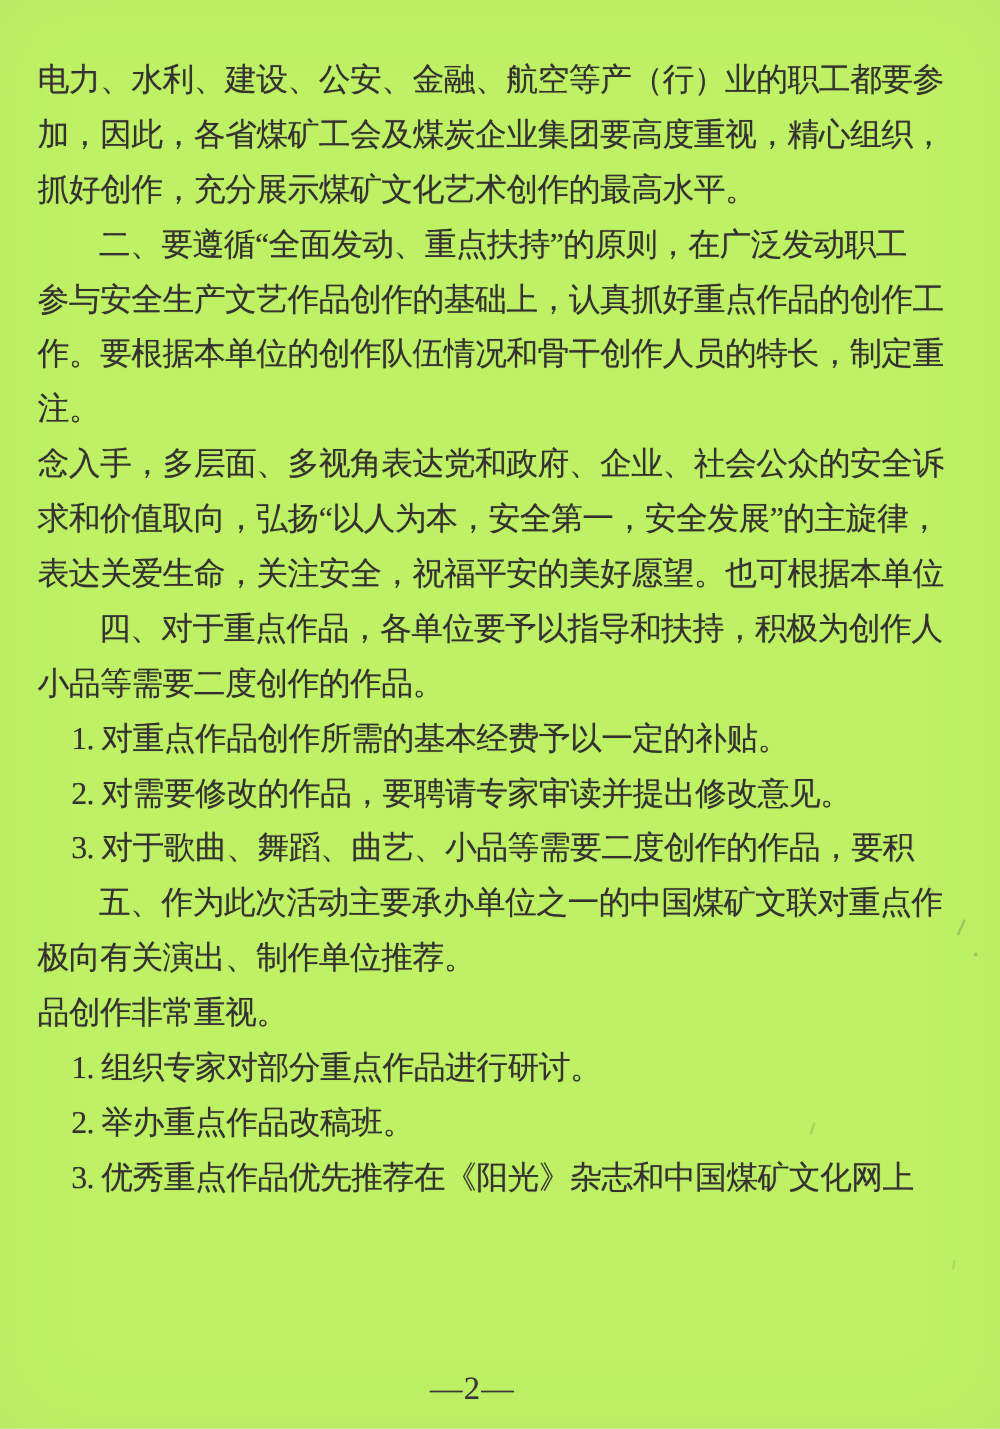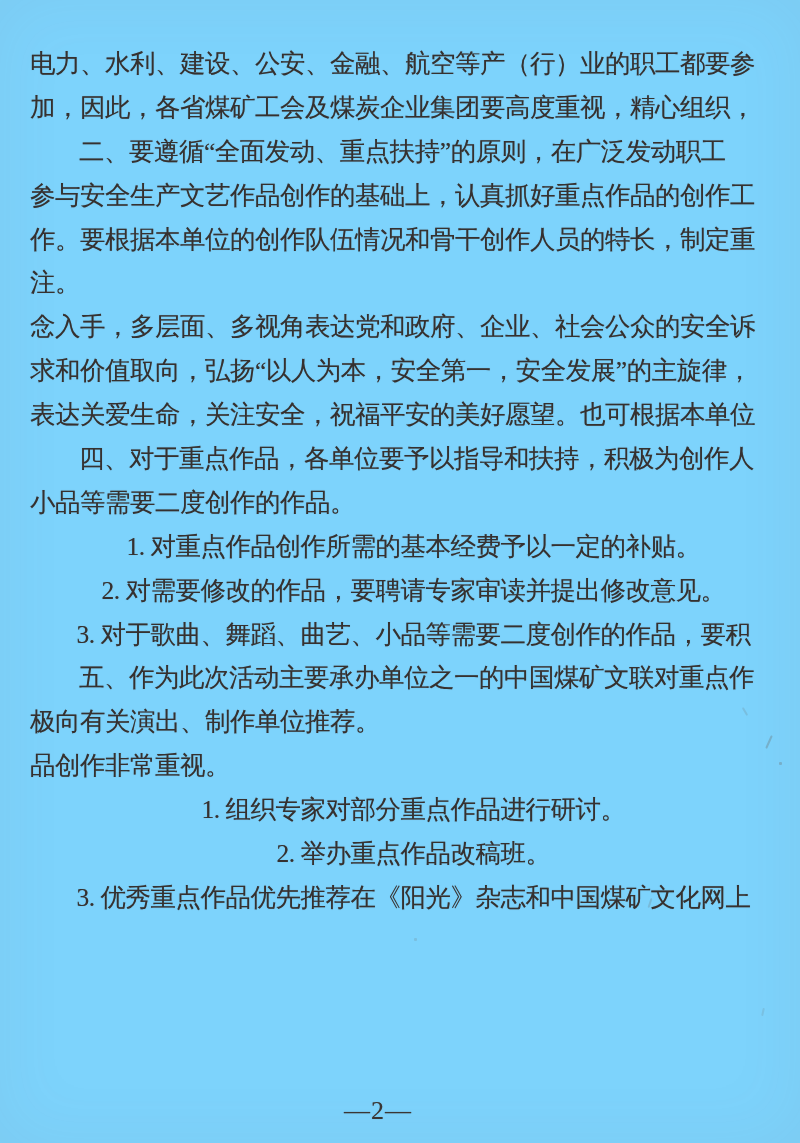--- a/index.html
+++ b/index.html
@@ -5,42 +5,42 @@
   html, body {
     margin: 0;
     padding: 0;
     background: #e9e8e6;
   }
   .page {
     position: relative;
     width: 800px;
     height: 1143px;
     margin: 0 auto;
-    background: #7dd3fc;
+    background: #bef264;
     overflow: hidden;
     box-shadow: inset 0 0 70px rgba(110, 105, 98, 0.07);
     font-family: "Liberation Serif", "DejaVu Serif", serif;
   }
   .content {
     position: absolute;
     left: 30px;
     top: 42px;
     width: 740px;
   }
   .line {
     height: 43.9px;
     line-height: 43.9px;
     font-size: 25.5px;
     letter-spacing: -0.5px;
     white-space: nowrap;
     color: #353130;
     text-shadow: 0 0 0.7px rgba(82, 72, 68, 0.55);
   }
   .line.para { padding-left: 49px; }
-  .line.list { padding-left: 27px; text-align: center; }
+  .line.list { padding-left: 27px; }
   .footer {
     position: absolute;
     left: 0;
     top: 1096px;
     width: 100%;
     text-align: center;
     box-sizing: border-box;
     padding-right: 44px;
     font-size: 26px;
     letter-spacing: 1px;
@@ -61,20 +61,21 @@
 </style>
 </head>
 <body>
 
 <div class="page">
 
   <div class="content">
 
   <div class="line">电力、水利、建设、公安、金融、航空等产（行）业的职工都要参</div>
       <div class="line">加，因此，各省煤矿工会及煤炭企业集团要高度重视，精心组织，</div>
+      <div class="line">抓好创作，充分展示煤矿文化艺术创作的最高水平。</div>
       <div class="line para">二、要遵循“全面发动、重点扶持”的原则，在广泛发动职工</div>
       <div class="line">参与安全生产文艺作品创作的基础上，认真抓好重点作品的创作工</div>
       <div class="line">作。要根据本单位的创作队伍情况和骨干创作人员的特长，制定重</div>
       <div class="line">注。</div>
       <div class="line">念入手，多层面、多视角表达党和政府、企业、社会公众的安全诉</div>
       <div class="line">求和价值取向，弘扬“以人为本，安全第一，安全发展”的主旋律，</div>
       <div class="line">表达关爱生命，关注安全，祝福平安的美好愿望。也可根据本单位</div>
       <div class="line para">四、对于重点作品，各单位要予以指导和扶持，积极为创作人</div>
       <div class="line">小品等需要二度创作的作品。</div>
       <div class="line list">1. 对重点作品创作所需的基本经费予以一定的补贴。</div>

